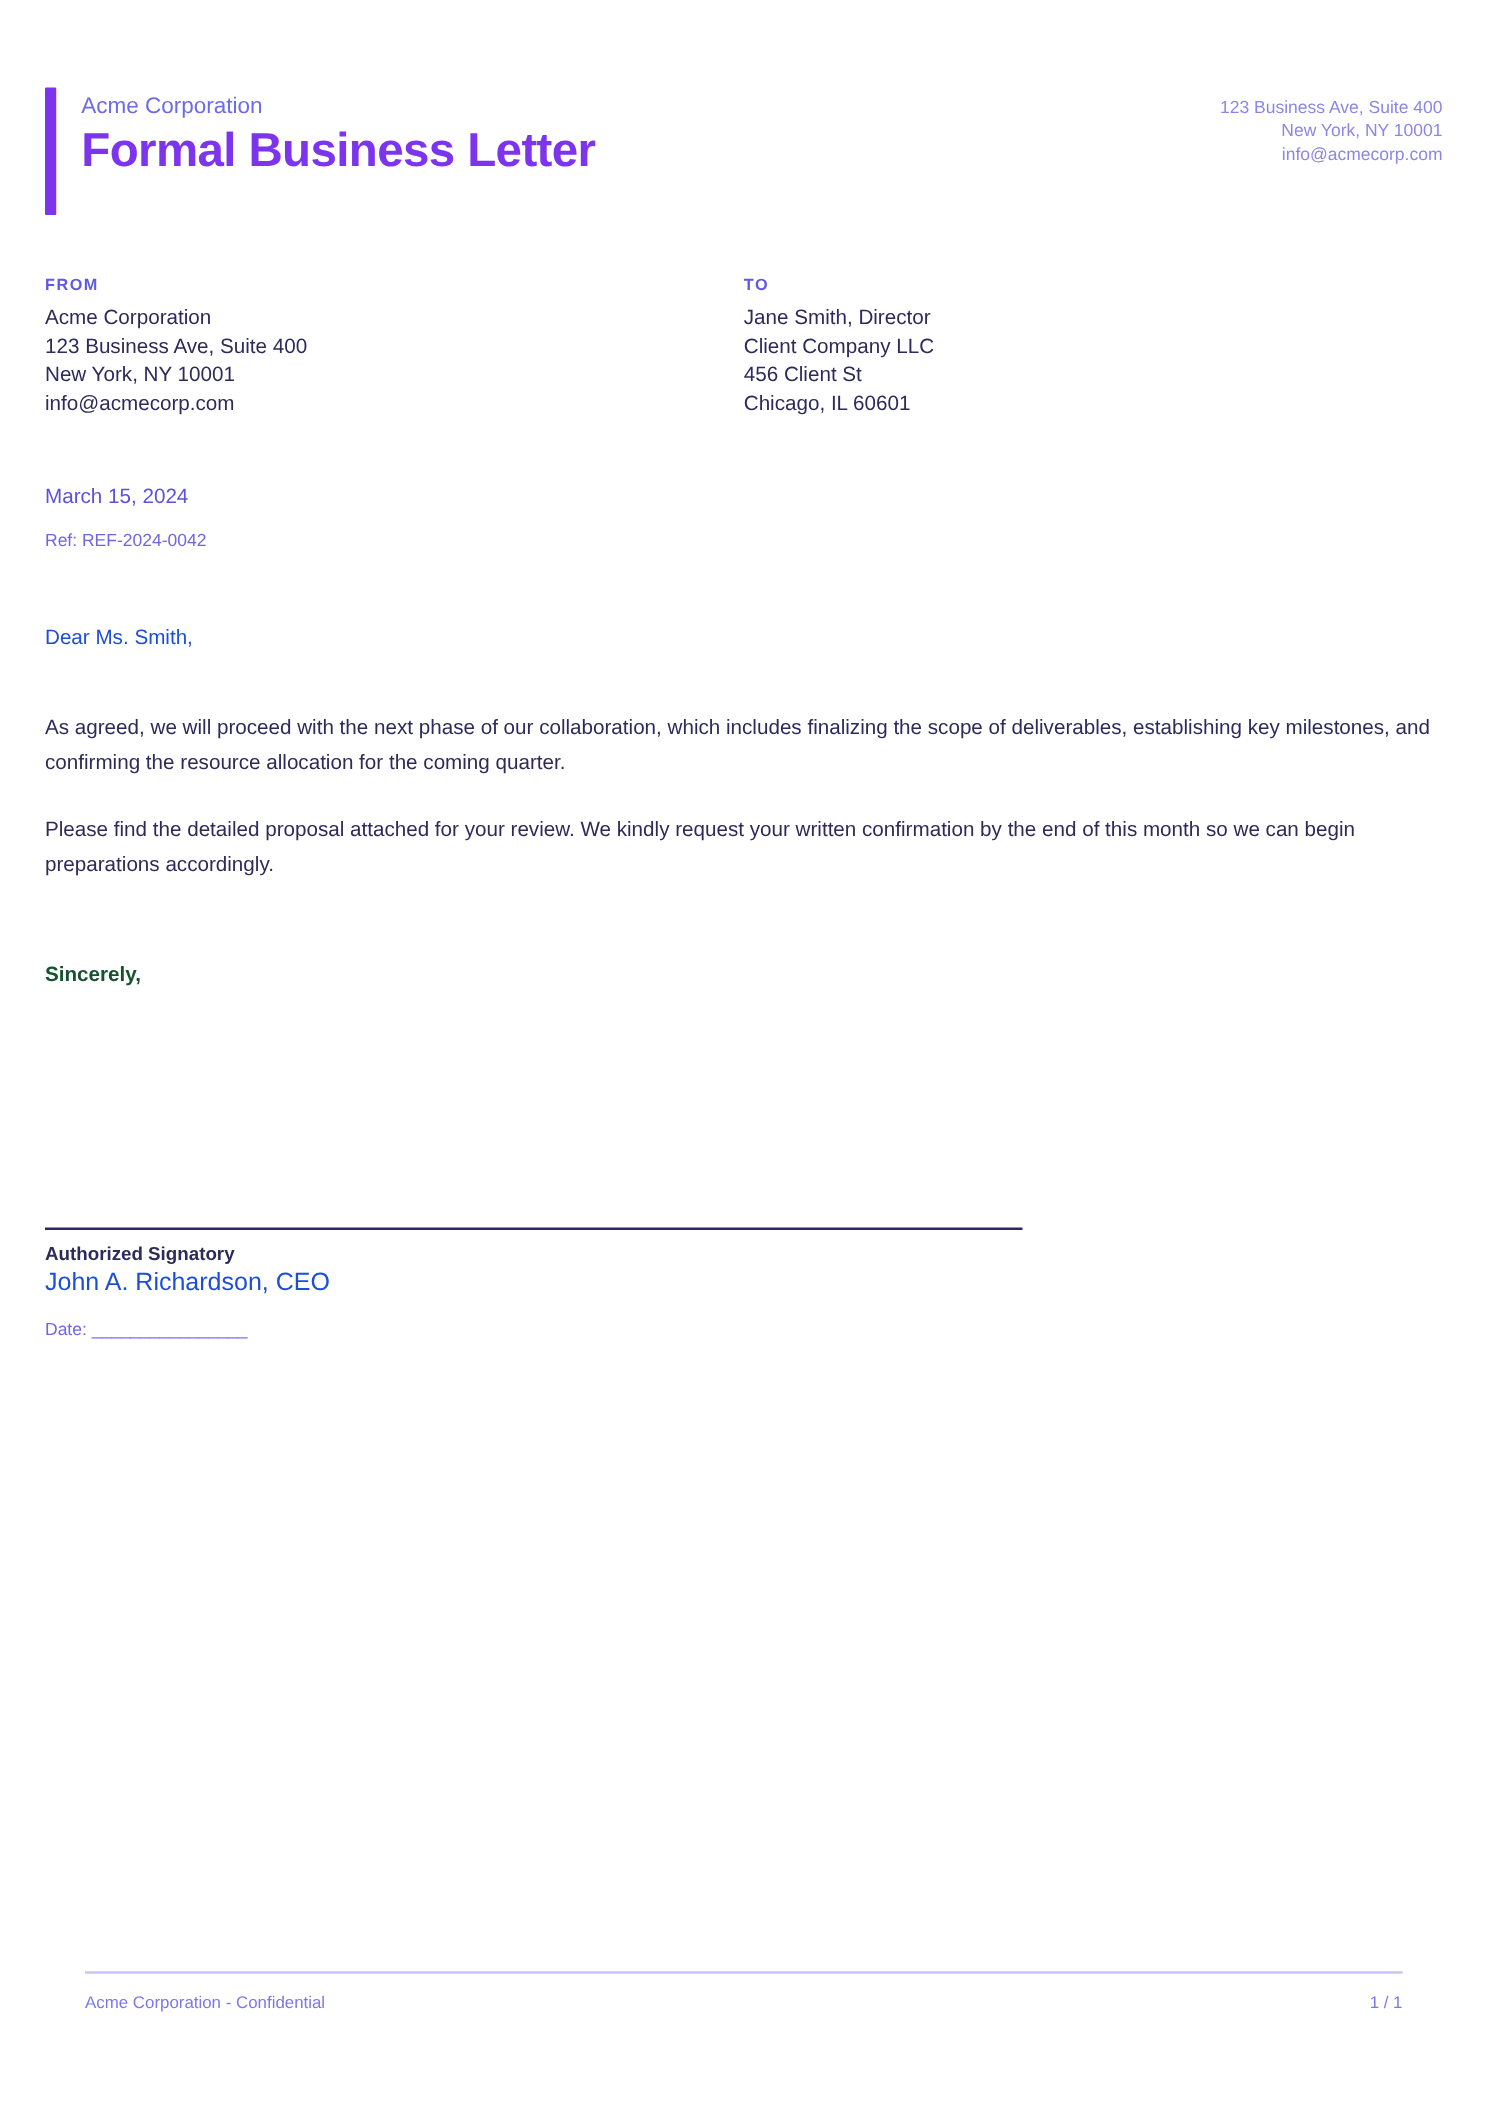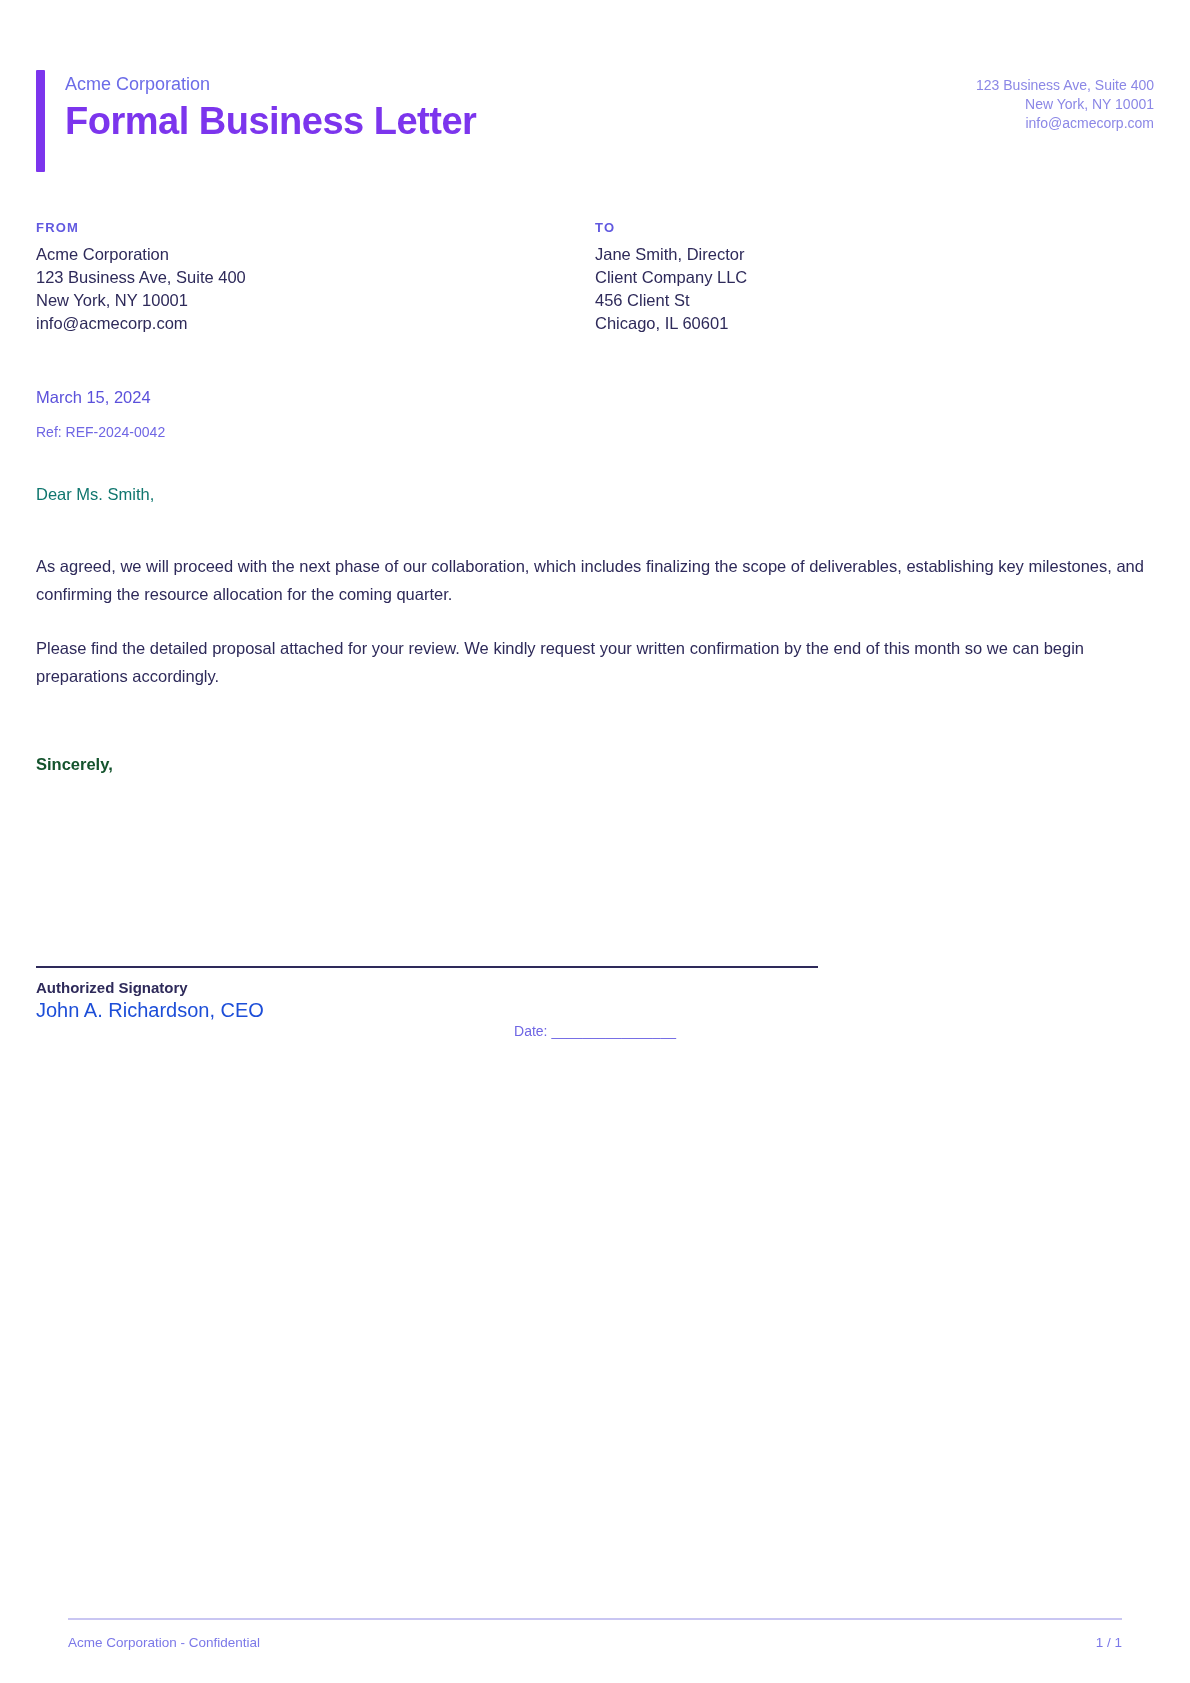--- a/index.html
+++ b/index.html
@@ -69,25 +69,25 @@
     color: #2E2A5A;
   }
 
   
   .meta { margin-top: 50px; }
   .date-line { font-size: 16.5px; line-height: 24px; color: #5B51DB; }
   .ref-line  { font-size: 14px;  line-height: 20px; color: #6F66E4; margin-top: 13px; }
 
   
   .salutation {
-    margin-top: 40px;
+    margin-top: 56px;
     margin-bottom: 46px;
     font-size: 16.5px;
     line-height: 24px;
-    color: #0f766e;
+    color: #1d4ed8;
   }
   .para {
     font-size: 16.5px;
     line-height: 28px;
     color: #2E2A5A;
     margin-bottom: 26px;
     hyphens: auto;
   }
   .closing {
     margin-top: 62px;
@@ -99,28 +99,28 @@
 
   
   .signature { margin-top: 190px; }
   .sig-rule {
     width: 782px;
     border: none;
     border-top: 2px solid #2E2A5A;
   }
   .sig-title { margin-top: 10px; font-size: 15px; font-weight: 700; line-height: 20px; color: #2E2A5A; }
   .sig-name  { margin-top: 2px;  font-size: 20px; line-height: 20px; color: #1d4ed8; }
-  .sig-date  { margin-top: 2px;  font-size: 14px; line-height: 19px; color: #6F66E4; text-align: center; }
+  .sig-date  { margin-top: 18px;  font-size: 14px; line-height: 19px; color: #6F66E4; }
 
   
   .page-footer {
     position: absolute;
     left: 68px;
     right: 68px;
-    top: 1618px;
+    top: 1577px;
   }
   .footer-rule {
     border: none;
     border-top: 2px solid #C9C6F2;
   }
   .footer-row {
     display: flex;
     justify-content: space-between;
     margin-top: 14px;
     font-size: 13.5px;

